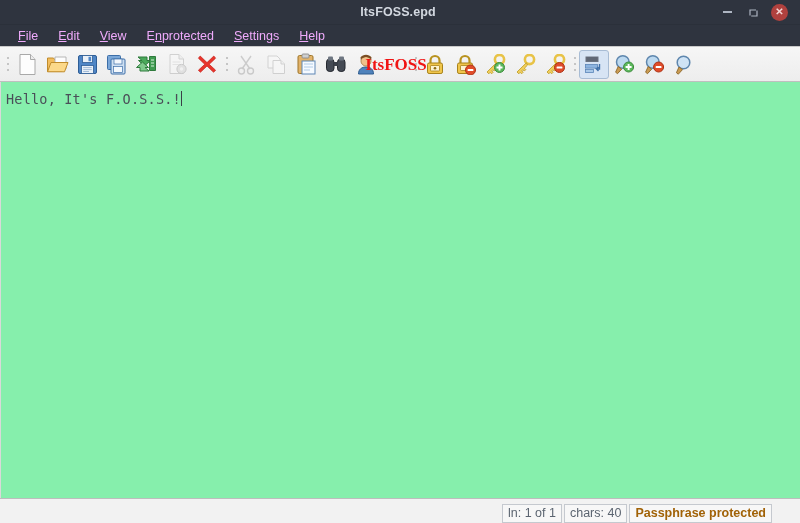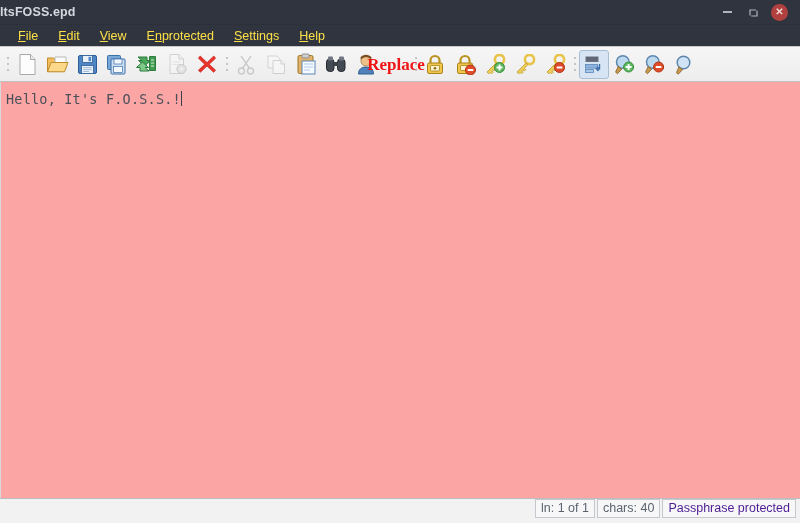--- a/index.html
+++ b/index.html
@@ -19,20 +19,21 @@
   
   .titlebar {
     height: 25px; flex: 0 0 25px;
     background: #2f343f;
     display: flex; align-items: center;
     position: relative;
     border-bottom: 1px solid #2b303a;
   }
   .title-text {
     position: absolute; left: 0; right: 4px;
+    text-align: center;
     font-size: 12.5px; font-weight: bold;
     color: #d3d8e0;
     letter-spacing: .1px;
     pointer-events: none;
   }
   .win-buttons {
     margin-left: auto; display: flex; align-items: center;
     gap: 10px; padding-right: 12px; height: 100%;
   }
   .win-btn {
@@ -53,21 +54,21 @@
 
   
   .menubar {
     height: 22px; flex: 0 0 22px;
     background: #2f343f;
     display: flex; align-items: center;
     padding-left: 8px;
     border-bottom: 1px solid #c9c9c9;
   }
   .menu-item {
-    font-size: 12.5px; color: #fde047;
+    font-size: 12.5px; color: #f0abfc;
     padding: 0 10px; line-height: 22px;
     white-space: nowrap;
   }
   .menu-item .mn { text-decoration: underline; }
 
   
   .toolbar {
     height: 35px; flex: 0 0 35px;
     background: linear-gradient(#f6f6f6, #ededed);
     border-bottom: 1px solid #bfbfbf;
@@ -93,21 +94,21 @@
   .tb-btn.active {
     background: #d7e4f4;
     border-color: #a8bcd4;
   }
   .tb-btn svg { display: block; }
   .tb-btn.disabled { opacity: .38; }
 
   
   .editor-wrap {
     flex: 1 1 auto;
-    background: #fca5a5;
+    background: #86efac;
     border-bottom: 1px solid #bdbdbd;
     position: relative;
     overflow: hidden;
   }
   .editor-line {
     font-family: "DejaVu Sans Mono", "Liberation Mono", monospace;
     font-size: 13.5px;
     color: #4a4f58;
     padding: 7px 0 0 6px;
     white-space: pre;
@@ -123,35 +124,35 @@
   }
   .left-margin-line {
     position: absolute; left: 0; top: 0; bottom: 0;
     width: 1px; background: #d9d9d9;
   }
 
   
   .statusbar {
     height: 24px; flex: 0 0 24px;
     background: #f2f2f2;
-    display: flex; align-items: flex-start; justify-content: flex-end;
-    padding-right: 4px; gap: 2px;
+    display: flex; align-items: flex-end; justify-content: flex-end;
+    padding-right: 28px; gap: 2px;
   }
   .status-item {
     border: 1px solid #c5c9cf;
     background: #f7f7f7;
     color: #5b6470;
     font-size: 12.5px;
     line-height: 17px;
     padding: 0 5px;
     height: 19px;
     display: flex; align-items: center;
     white-space: nowrap;
   }
-  .status-item.bold { font-weight: normal; color: #4c1d95; }
+  .status-item.bold { font-weight: bold; color: #a16207; }
 </style>
 </head>
 <body>
 
 <div class="window">
 
   <div class="titlebar">
     <div class="title-text">ItsFOSS.epd</div>
     <div class="win-buttons">
       <div class="win-btn min"></div>
@@ -292,21 +293,21 @@
     </div>
     <div class="tb-btn">
       <svg width="20" height="21" viewBox="0 0 20 21">
         <path d="M2.5 20 c0-5 3.4-7 7.5-7 s7.5 2 7.5 7 Z" fill="#4f82bb" stroke="#2f5c8e" stroke-width="1"></path>
         <circle cx="10" cy="7" r="5" fill="#f0c08a" stroke="#b58b55" stroke-width="1"></circle>
         <path d="M5 6 c1-4 9-4 10 0 c0-5-10-5-10 0 Z" fill="#8a5a2b"></path>
         <path d="M4.8 5.5 c2-3.5 8.4-3.5 10.4 0 l.3-2.2 c-2.6-3.4-8.4-3.4-11 0 Z" fill="#7a4d22"></path>
       </svg>
     </div>
     <div class="tb-btn">
-      <span style="font-family:'Liberation Serif',serif;font-weight:bold;font-size:17px;color:#f01414;line-height:1;">Replace</span>
+      <span style="font-family:'Liberation Serif',serif;font-weight:bold;font-size:17px;color:#f01414;line-height:1;">ItsFOSS</span>
     </div>
 
     <div class="tb-handle">
         <i></i>
         <i></i>
         <i></i>
       </div>
 
     <div class="tb-btn">
       <svg width="20" height="21" viewBox="0 0 20 21">

